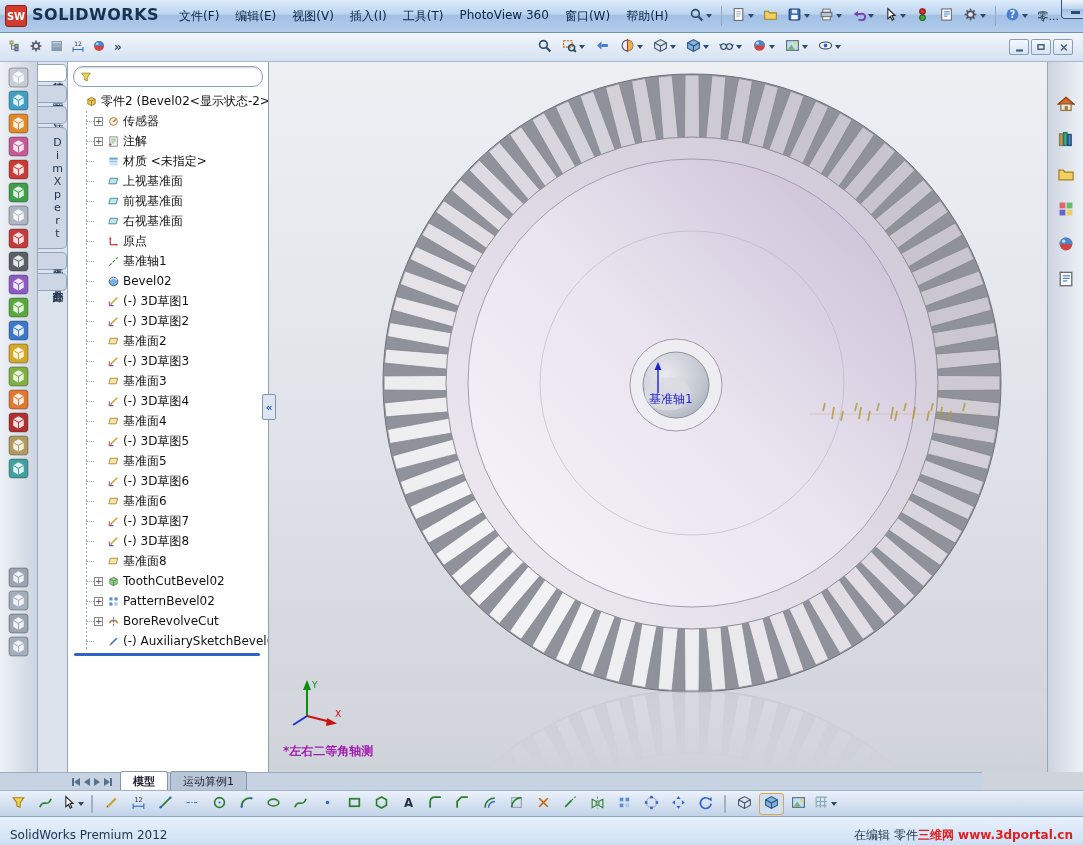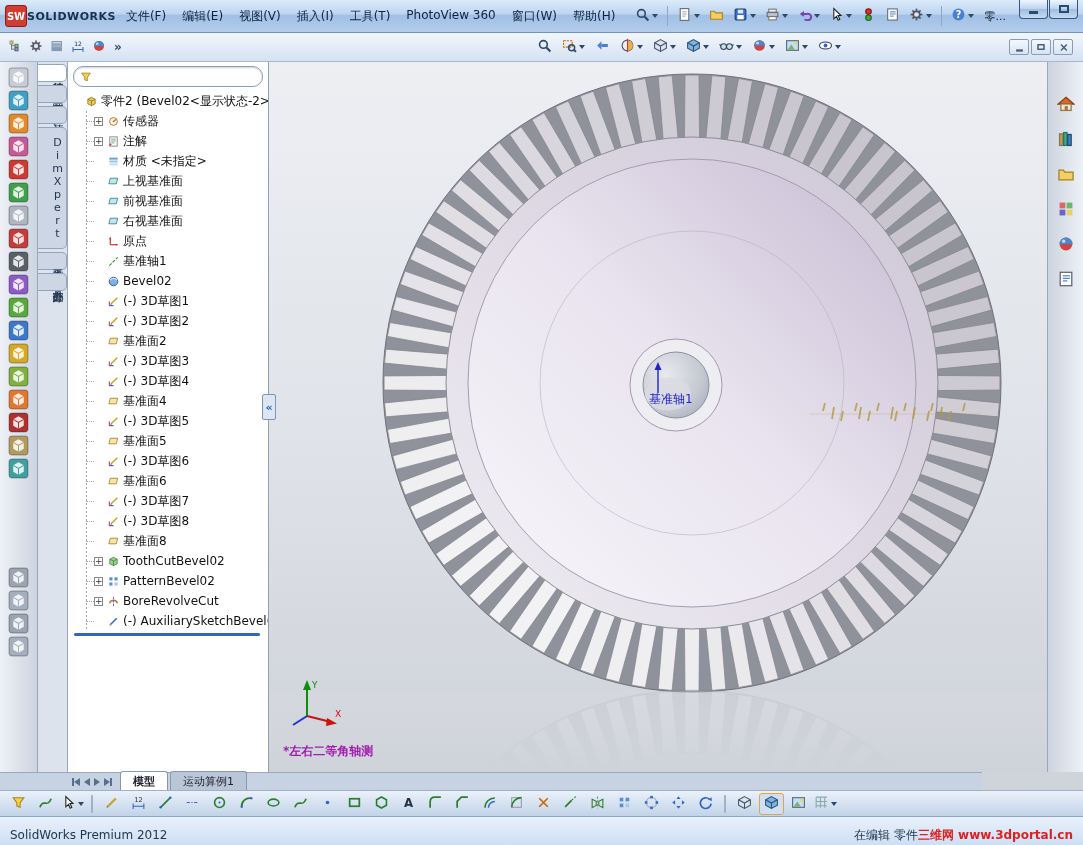--- a/index.html
+++ b/index.html
@@ -4,24 +4,24 @@
 <style>
   *{box-sizing:border-box;margin:0;padding:0}
   html,body{background:#9aa4b2}
   .app{position:relative;width:1083px;height:845px;overflow:hidden;
        font-family:"DejaVu Sans","Liberation Sans",sans-serif;font-size:12px;
        background:#cfd3da;outline:1px solid #4d6f99;user-select:none}
   
   .titlebar{position:absolute;left:0;top:0;width:1083px;height:33px;display:flex;align-items:center;
     padding:0 5px;gap:2px;border-bottom:1px solid #6f93bb;
     background:linear-gradient(180deg,#dcebfb 0%,#bcd4ee 45%,#9fbfe4 46%,#b3cdec 100%)}
-  .logo{display:flex;align-items:center;}
+  .logo{display:flex;gap:5px;margin-right:10px}
   .logo-box{width:22px;height:22px;background:#d23b2f;border-radius:3px;color:#fff;font-weight:bold;
     font-size:10px;display:flex;align-items:center;justify-content:center;border:1px solid #8f1f16}
-  .brand{font-weight:bold;color:#16324f;letter-spacing:.5px;font-size:11px}
+  .brand{font-weight:bold;color:#16324f;letter-spacing:.5px;font-size:16px}
   .menus{display:flex}
   .menu-item{padding:4px 8px;color:#0a2540;border-radius:2px;white-space:nowrap}
   .tb{display:flex;align-items:center;gap:1px;margin-left:6px}
   .tb-icon{height:24px;display:flex;align-items:center;justify-content:center;padding:0 3px;
     border:1px solid transparent;border-radius:3px}
   .tb-sep{width:1px;height:20px;background:#8fa8c5;margin:0 4px}
   .doc-frag{font-size:11px;color:#123;margin-left:4px;white-space:nowrap}
   .winbtns{display:flex;margin-left:auto;gap:1px;align-self:flex-start}
   .wb{width:29px;height:19px;border:1px solid #35567e;border-top:none;border-radius:0 0 4px 4px;
     background:linear-gradient(#eef6ff,#bcd3ec 50%,#9fbde0 50%,#c4daf2);color:#2a4a70;
@@ -709,20 +709,29 @@
               <span class="tgl none"></span>
               <span class="ticon">
                 <svg width="13" height="13" viewBox="0 0 14 14">
                   <line x1="2.5" y1="11.5" x2="2.5" y2="7" stroke="#c33" stroke-width="1.1"></line>
                   <line x1="2.5" y1="11.5" x2="7" y2="11.5" stroke="#33c" stroke-width="1.1"></line>
                   <line x1="4.5" y1="9.5" x2="11" y2="3" stroke="#c9a227" stroke-width="1.6"></line>
                   <polygon points="3.6,10.6 5.6,10.1 4.2,8.8" fill="#8a6d1f"></polygon>
                 </svg>
               </span>
               <span>(-) 3D草图3</span>
+            </div>
+            <div class="trow">
+              <span class="tgl none"></span>
+              <span class="ticon">
+                <svg width="13" height="13" viewBox="0 0 14 14">
+                  <polygon points="3.5,3.5 11.5,3.5 10,9.5 2,9.5" fill="rgba(240,205,100,0.55)" stroke="#a5801f" stroke-width="0.9"></polygon>
+                </svg>
+              </span>
+              <span>基准面3</span>
             </div>
             <div class="trow">
               <span class="tgl none"></span>
               <span class="ticon">
                 <svg width="13" height="13" viewBox="0 0 14 14">
                   <line x1="2.5" y1="11.5" x2="2.5" y2="7" stroke="#c33" stroke-width="1.1"></line>
                   <line x1="2.5" y1="11.5" x2="7" y2="11.5" stroke="#33c" stroke-width="1.1"></line>
                   <line x1="4.5" y1="9.5" x2="11" y2="3" stroke="#c9a227" stroke-width="1.6"></line>
                   <polygon points="3.6,10.6 5.6,10.1 4.2,8.8" fill="#8a6d1f"></polygon>
                 </svg>

